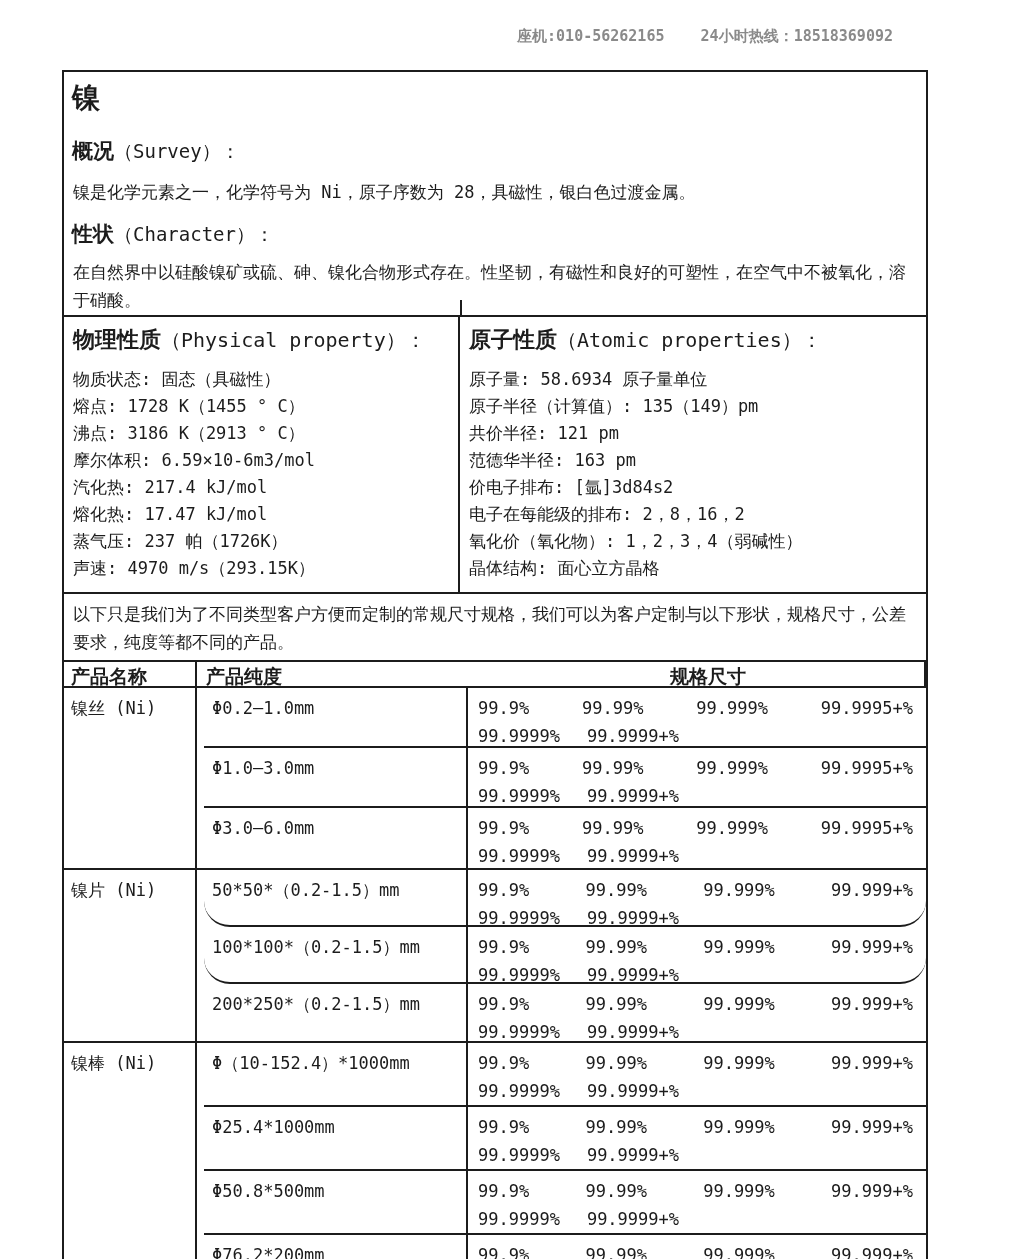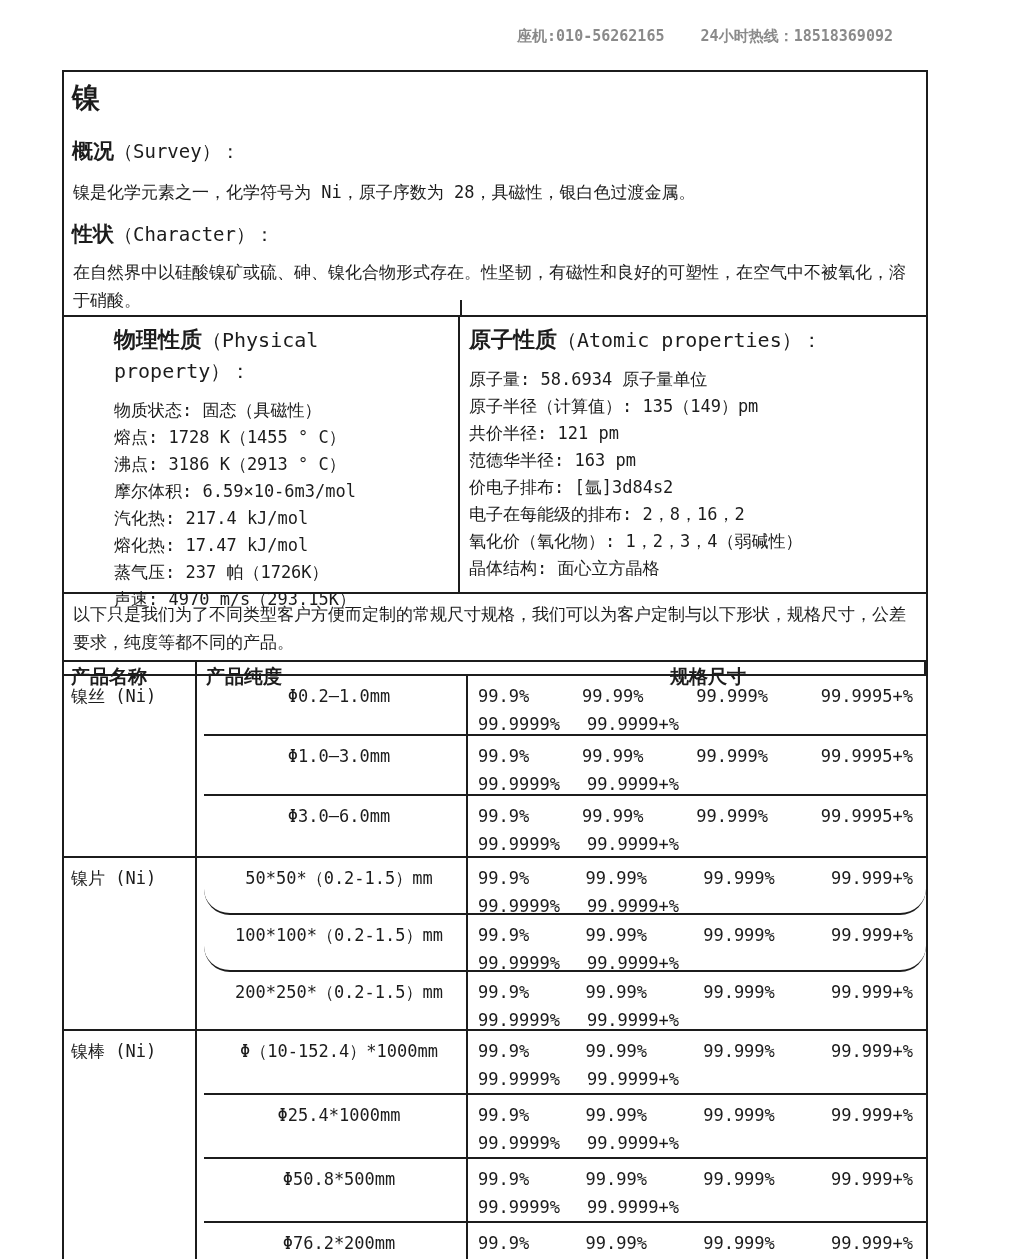--- a/index.html
+++ b/index.html
@@ -50,21 +50,21 @@
     line-height: 28px;
   }
   .para.second { margin-top: 10px; }
   .props {
     display: flex;
     margin-top: 1px;
     border-top: 2px solid #1c1c1c;
     border-bottom: 2px solid #1c1c1c;
     height: 279px;
   }
-  .props-col.left  { width: 396px; border-right: 2px solid #1c1c1c; padding-left: 41px; }
+  .props-col.left  { width: 396px; border-right: 2px solid #1c1c1c; }
   .props-col.right { flex: 1; }
   .props-h { margin: 8px 0 0 9px; line-height: 30px; }
   .props-h .zh { font-size: 22px; font-weight: bold; }
   .props-h .en { font-size: 20px; font-weight: normal; }
   .props ul {
     list-style: none;
     margin: 10px 0 0 0;
     padding: 0 0 0 9px;
   }
   .props li { font-size: 17px; line-height: 27px; }
@@ -72,37 +72,37 @@
     height: 66px;
     padding: 6px 9px 0 9px;
     font-size: 17px;
     line-height: 28px;
   }
   .ptable { font-size: 17px; }
   .thead {
     display: flex;
     border-top: 2px solid #1c1c1c;
     border-bottom: 2px solid #1c1c1c;
-    height: 16px;
+    height: 28px;
     font-weight: bold;
     font-size: 19px;
   }
   .thead .th { padding-top: 2px; }
   .th1 { width: 133px; border-right: 2px solid #1c1c1c; padding-left: 7px; }
   .th2 { width: 264px; border-right: 2px solid #1c1c1c; padding-left: 8px; }
   .th3 { flex: 1; padding-left: 9px; }
   .group { display: flex; border-bottom: 2px solid #1c1c1c; gap: 7px; }
   .gname {
     width: 133px;
     border-right: 2px solid #1c1c1c;
     padding: 6px 0 0 7px;
     line-height: 28px;
   }
   .grows { flex: 1; display: flex; flex-direction: column; }
-  .srow { display: flex; border-bottom: 2px solid #1c1c1c; text-align: center; }
+  .srow { display: flex; border-bottom: 2px solid #1c1c1c; }
   .srow:last-child { border-bottom: none; }
   .g0 .srow { height: 60px; }
   .g1 .srow { height: 57px; border-radius: 26px; }
   .g2 .srow { height: 64px; }
   .spec {
     width: 264px;
     border-right: 2px solid #1c1c1c;
     padding: 6px 0 0 8px;
     line-height: 28px;
   }

